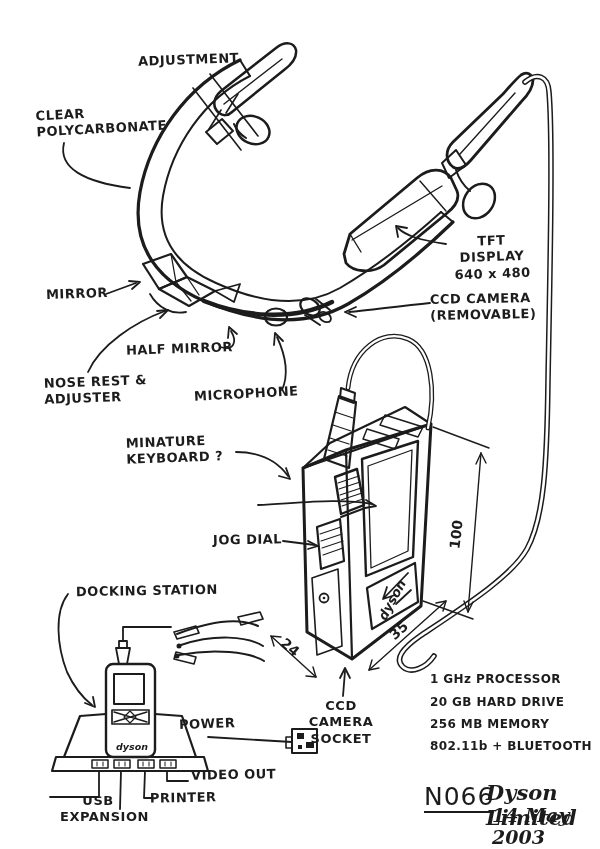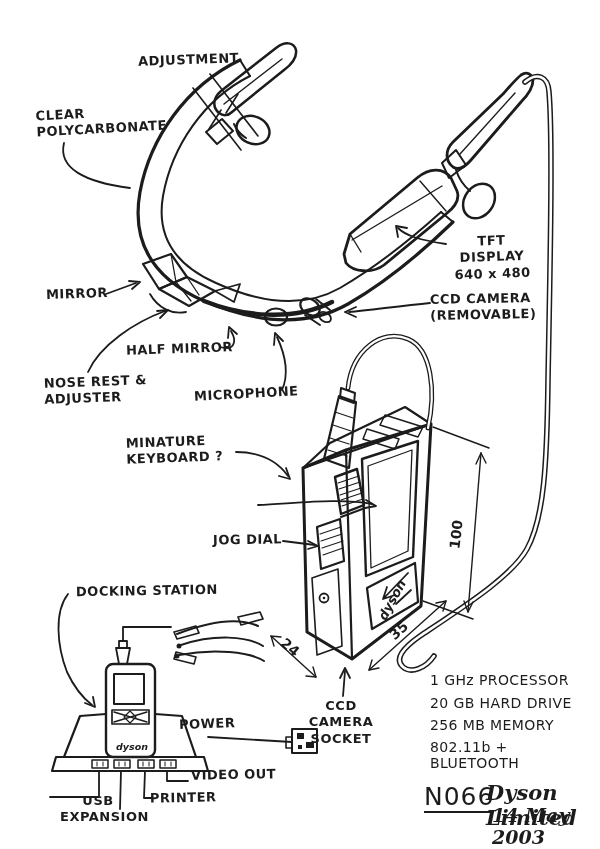--- a/index.html
+++ b/index.html
@@ -2,21 +2,21 @@
 <html><head>
 <meta charset="utf-8">
 <style>
   html,body{margin:0;padding:0;background:#e8e8e8;}
   .page{position:relative;width:600px;height:849px;background:#ffffff;overflow:hidden;
         font-family:"DejaVu Sans",sans-serif;color:#1c1c1c;}
   svg{position:absolute;left:0;top:0;}
   .lbl{position:absolute;font-weight:700;font-size:13px;letter-spacing:.5px;
        line-height:1.25;white-space:pre-line;color:#1c1c1c;}
   .ctr{text-align:center;}
-  .spec{position:absolute;left:430px;font-weight:400;font-size:14px;letter-spacing:.4px;}
+  .spec{position:absolute;left:430px;font-weight:700;font-size:12px;letter-spacing:.4px;}
   .code{position:absolute;font-weight:400;font-size:25px;letter-spacing:1px;
         border-bottom:2.5px solid #1c1c1c;padding-bottom:0;}
   .script{position:absolute;font-family:"DejaVu Serif",serif;font-style:italic;font-weight:700;}
   path,ellipse,rect,circle,line{vector-effect:none;}
   .ink{stroke:#1c1c1c;fill:none;stroke-linecap:round;stroke-linejoin:round;}
   text{font-family:"DejaVu Sans",sans-serif;fill:#1c1c1c;}
 </style>
 </head>
 <body>
 

